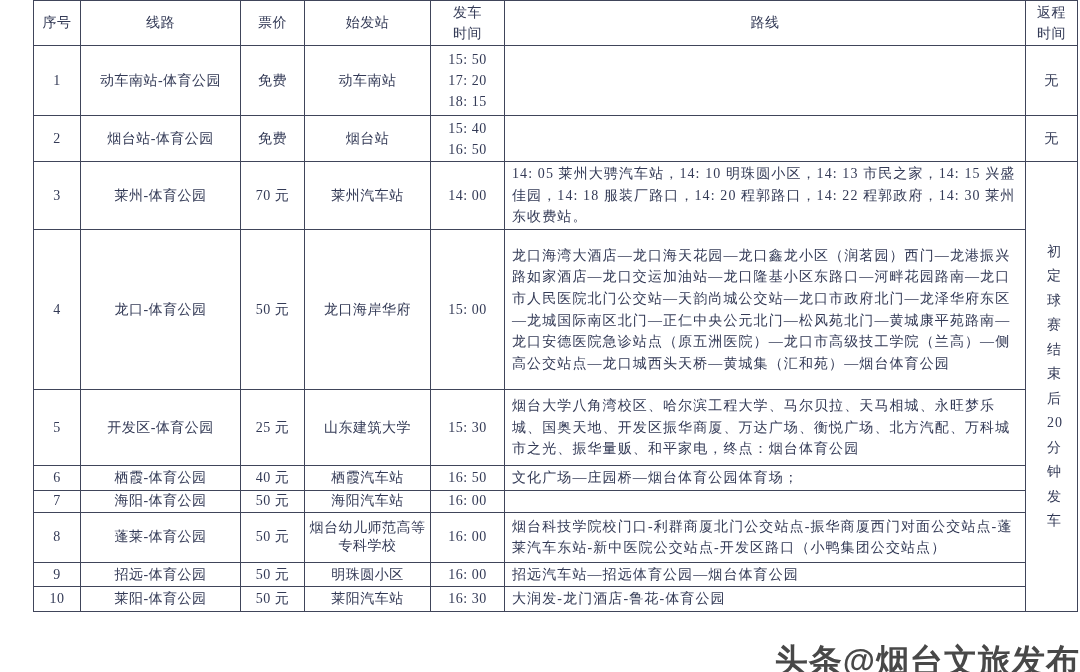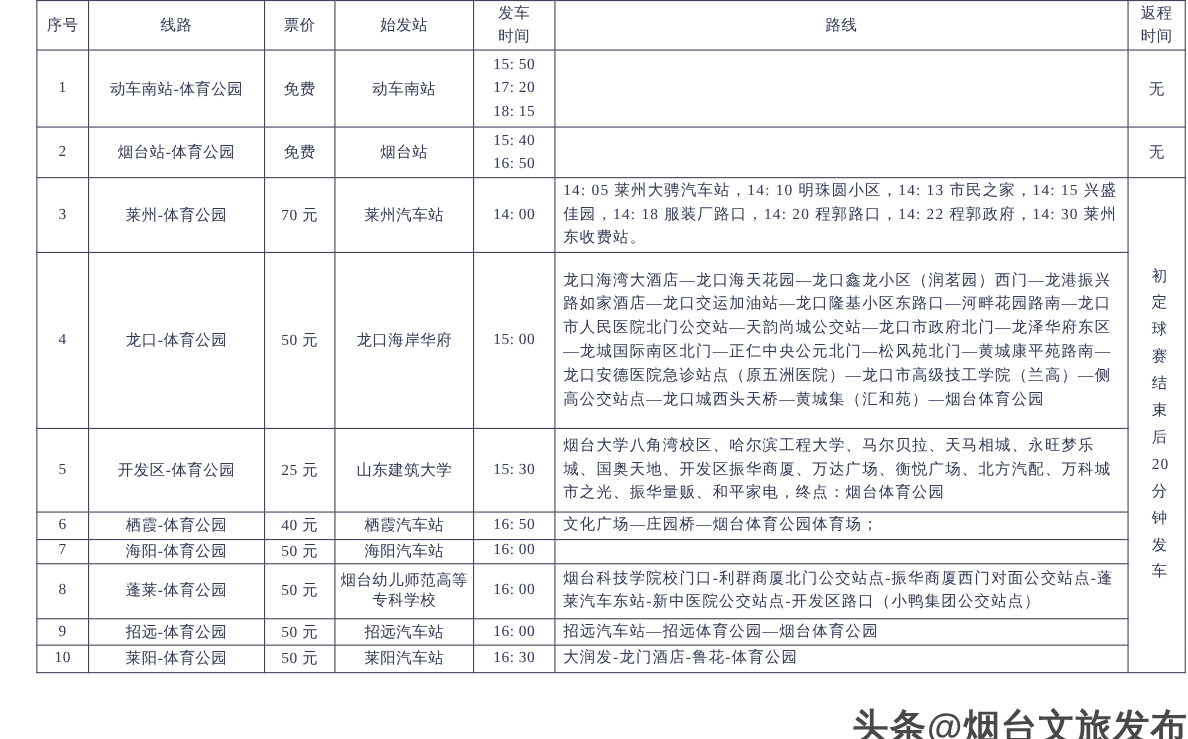--- a/index.html
+++ b/index.html
@@ -153,21 +153,21 @@
         <td class="c">蓬莱-体育公园</td>
         <td class="c">50 元</td>
         <td class="c">烟台幼儿师范高等专科学校</td>
         <td class="c">16: 00</td>
         <td class="route">烟台科技学院校门口-利群商厦北门公交站点-振华商厦西门对面公交站点-蓬莱汽车东站-新中医院公交站点-开发区路口（小鸭集团公交站点）</td>
       </tr>
       <tr>
         <td class="c">9</td>
         <td class="c">招远-体育公园</td>
         <td class="c">50 元</td>
-        <td class="c">招远汽车站</td>
+        <td class="c">明珠圆小区</td>
         <td class="c">16: 00</td>
         <td class="route center">招远汽车站—招远体育公园—烟台体育公园</td>
       </tr>
       <tr>
         <td class="c">10</td>
         <td class="c">莱阳-体育公园</td>
         <td class="c">50 元</td>
         <td class="c">莱阳汽车站</td>
         <td class="c">16: 30</td>
         <td class="route center">大润发-龙门酒店-鲁花-体育公园</td>

